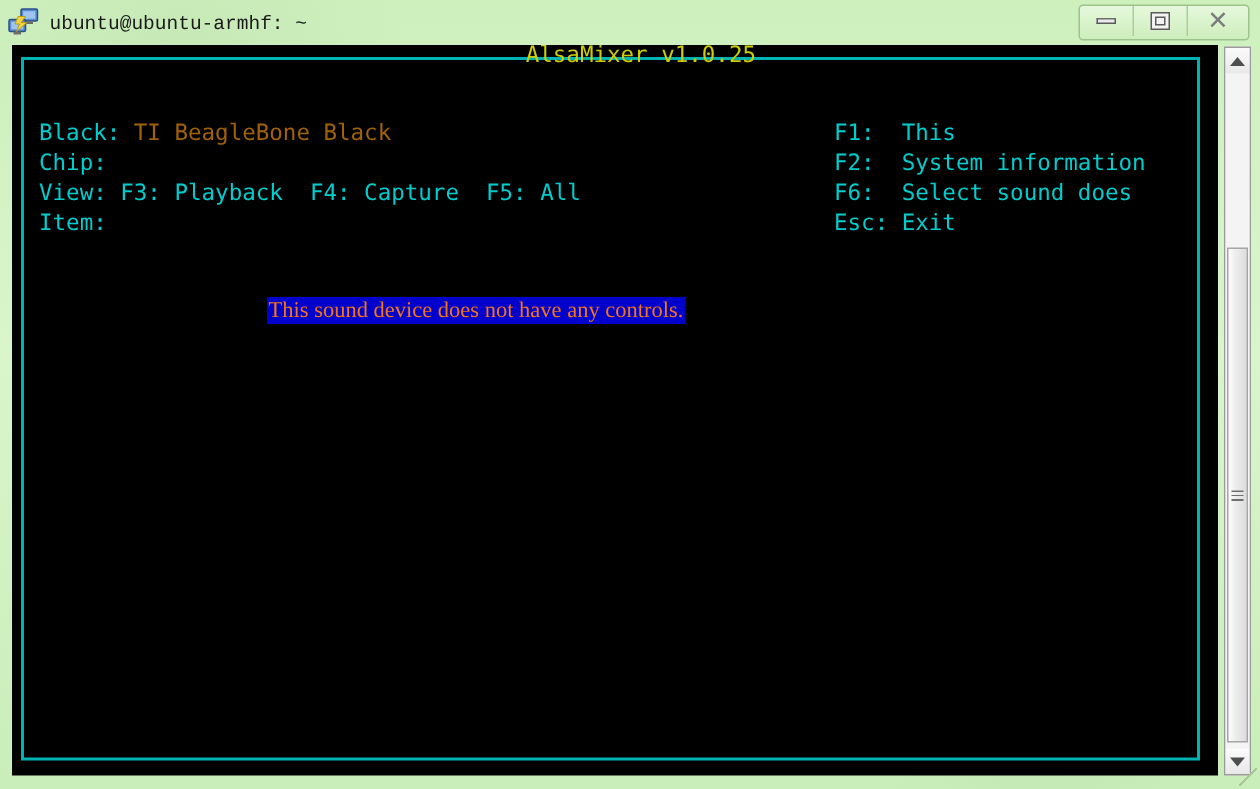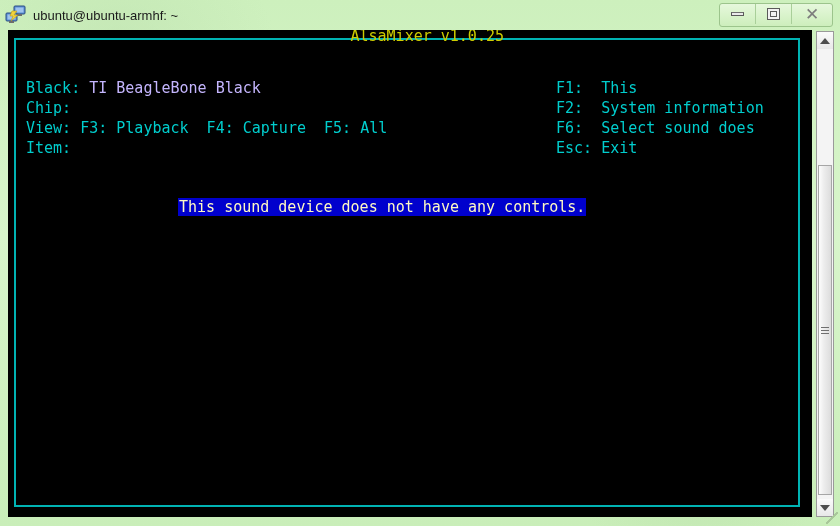--- a/index.html
+++ b/index.html
@@ -44,21 +44,21 @@
     padding-left: 5px;
   }
   .title-icon {
     width: 22px;
     height: 20px;
     flex: 0 0 auto;
     margin-right: 6px;
     position: relative;
   }
   .title-text {
-    font-family: Liberation Sans, sans-serif;
+    font-family: Liberation Mono, monospace;
     font-size: 13px;
     color: #1a1a1a;
     white-space: nowrap;
     letter-spacing: 0px;
   }
   .win-buttons {
     position: absolute;
     right: 7px;
     top: 3px;
     display: flex;
@@ -157,40 +157,41 @@
 
   
   .tline {
     position: absolute;
     font-size: 15px;
     line-height: 20px;
     white-space: pre;
     letter-spacing: 0px;
   }
   .c-cyan   { color: #00cdcd; }
-  .c-yellow { color: #c4b5fd; }
+  .c-yellow { color: #a16207; }
 
   .left-col  { left: 18px; }
   .right-col { left: 548px; }
 
   .row0 { top: 48px; }
   .row1 { top: 68px; }
   .row2 { top: 88px; }
   .row3 { top: 108px; }
 
   .msg {
     position: absolute;
     left: 170px;
     top: 168px;
     background: #0000cd;
-    color: #fef9c3;
+    color: #f97316;
     font-size: 15px;
     line-height: 18px;
     padding: 0px 1px;
     white-space: pre;
+    font-family: Liberation Serif, serif;
   }
 
   
   .scrollbar {
     position: absolute;
     right: 6px;
     top: 31px;
     width: 18px;
     height: 486px;
     background: #f1f1f1;

